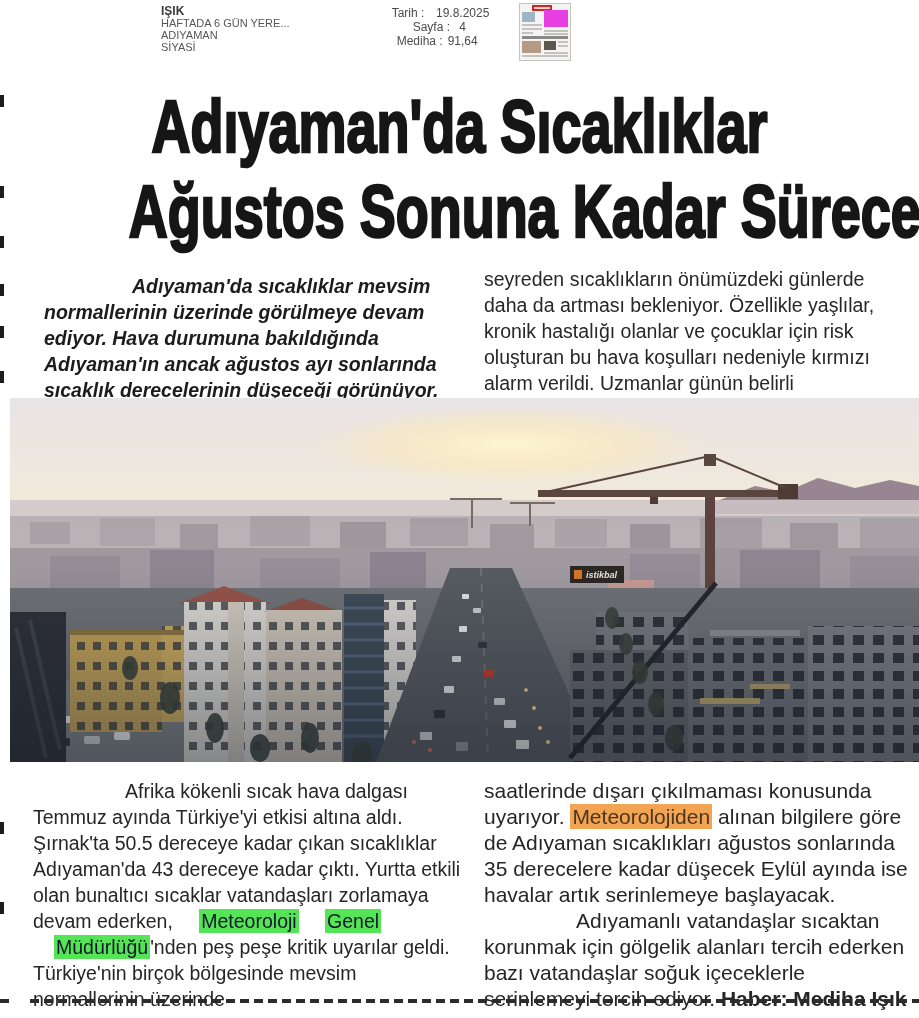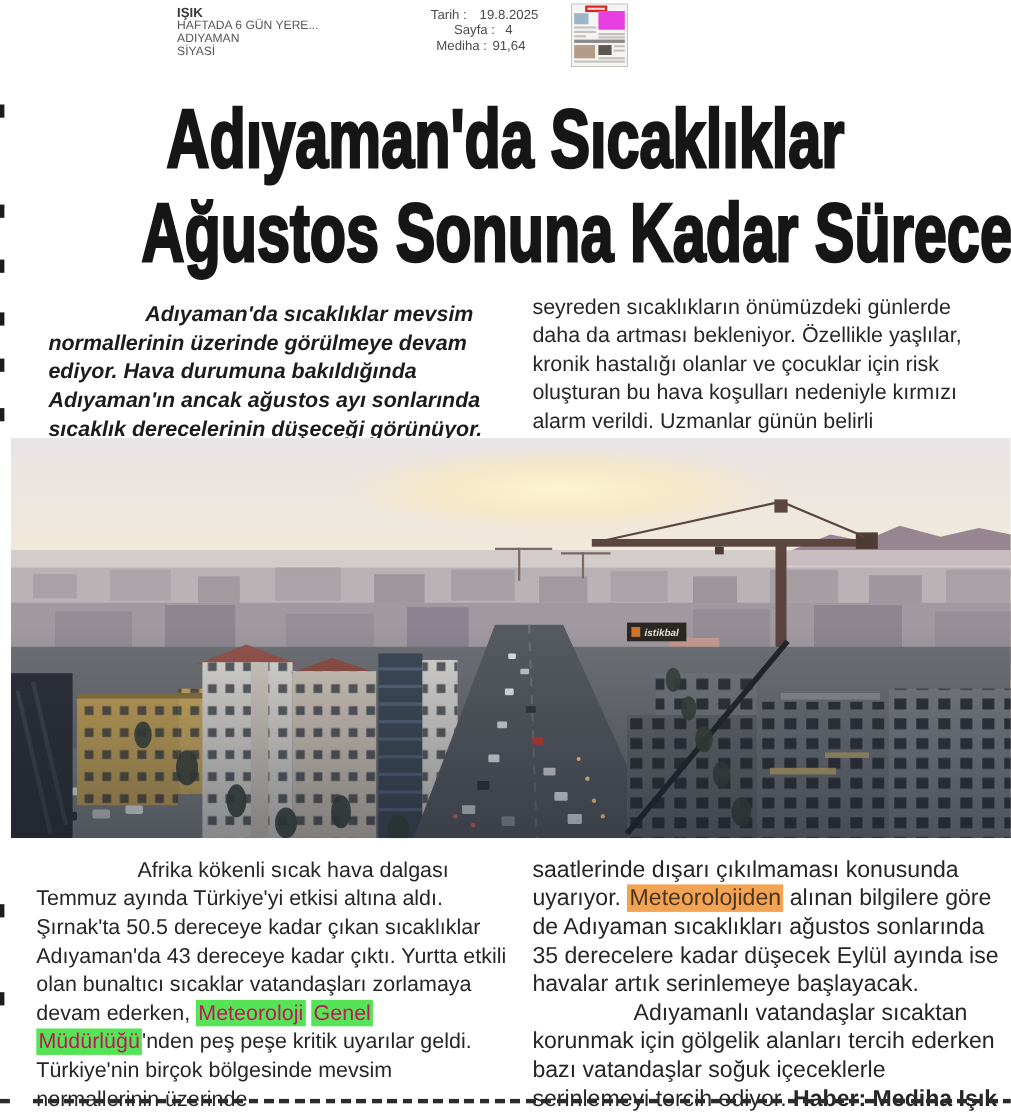--- a/index.html
+++ b/index.html
@@ -34,21 +34,21 @@
 
   
   .photo{position:absolute;left:10px;top:398px;width:909px;height:364px;overflow:hidden;}
 
   
   .body-left{position:absolute;left:33px;top:778px;width:430px;font-size:19.5px;line-height:26px;color:#262626;}
   .body-left p{margin:0;text-indent:92px;}
   .body-right{position:absolute;left:484px;top:778px;width:428px;font-size:21px;line-height:26px;color:#262626;}
   .body-right p{margin:0;}
   .body-right p.indent{text-indent:92px;}
-  .hl-green{background:#55e455;color:#be185d;padding:1px 2px;}
+  .hl-green{background:#55e455;color:#0f172a;padding:1px 2px;margin-left:21px;}
   .hl-orange{background:#f2a452;color:#4a3620;padding:1px 2px;}
   .seg-bold{font-weight:bold;}
 
   
   .dashline{position:absolute;left:30px;top:999px;width:889px;height:4px;
             background:repeating-linear-gradient(90deg,#2c2c2c 0 9px,transparent 9px 14px);}
   .dashstub{position:absolute;left:0;top:999px;width:9px;height:4px;background:#2c2c2c;}
   .tick{position:absolute;left:0;width:4px;height:12px;background:#1c1c1c;}
 </style>
 </head>

